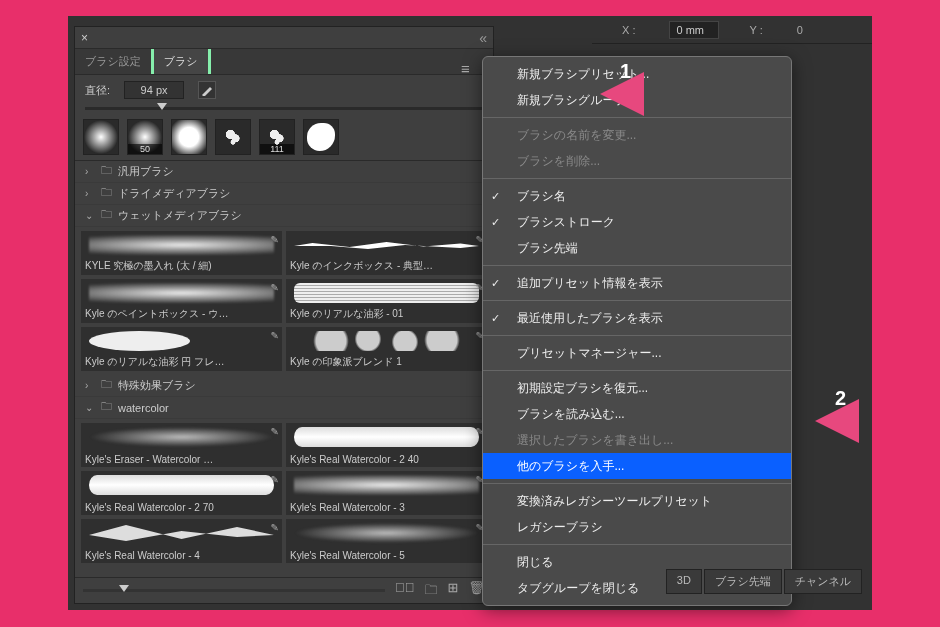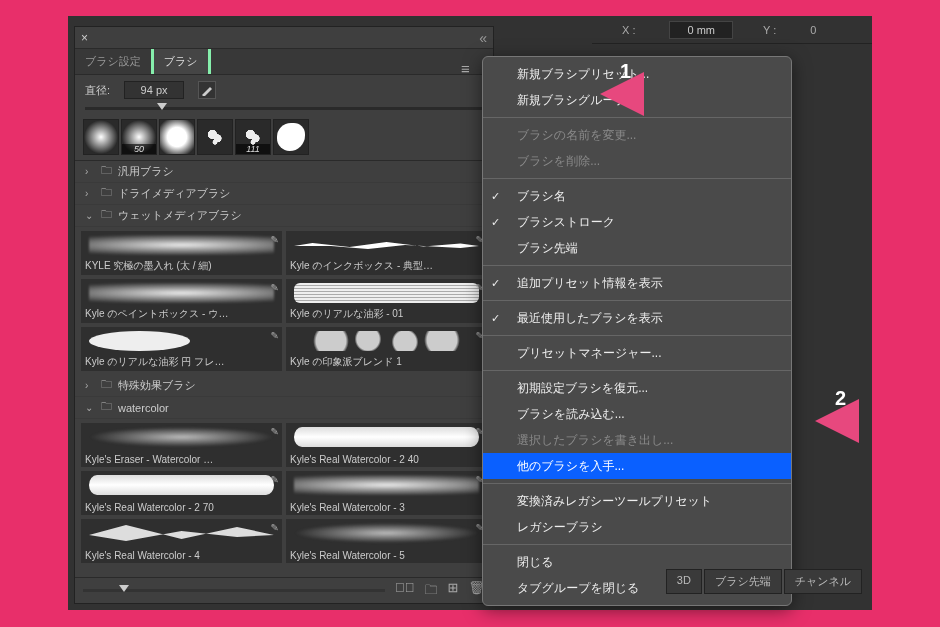--- a/index.html
+++ b/index.html
@@ -30,21 +30,21 @@
     border-bottom: 1px solid #222;
     display: flex;
     align-items: center;
     padding-left: 30px;
     gap: 30px;
     color: #aaa;
   }
   .coord-bar .lbl { margin-right: 4px; }
   .coord-bar .val-box {
     background: #222;
-    padding: 2px 17px;
+    padding: 2px 6px;
     border: 1px solid #444;
     color: #ccc;
     min-width: 50px;
   }
   
   .brush-panel {
     position: absolute;
     left: 6px;
     top: 10px;
     width: 420px;
@@ -97,25 +97,24 @@
   }
   .slider .thumb {
     position:absolute; left:18%; top:-4px;
     width:0; height:0;
     border-left:5px solid transparent;
     border-right:5px solid transparent;
     border-top:7px solid #ccc;
   }
   .brush-strip {
     display:flex;
-    gap:2px;
+    gap:8px;
     padding:4px 8px;
     height:46px;
     align-items:center;
-    font-style:italic;
   }
   .brush-chip {
     width:36px; height:36px;
     background: radial-gradient(circle at 50% 50%, #fff 0%, #fff 40%, #2a2a2a 85%);
     border:1px solid #222;
     position:relative;
   }
   .brush-chip .num {
     position:absolute; bottom:0; left:0; right:0;
     background:rgba(0,0,0,0.6);

